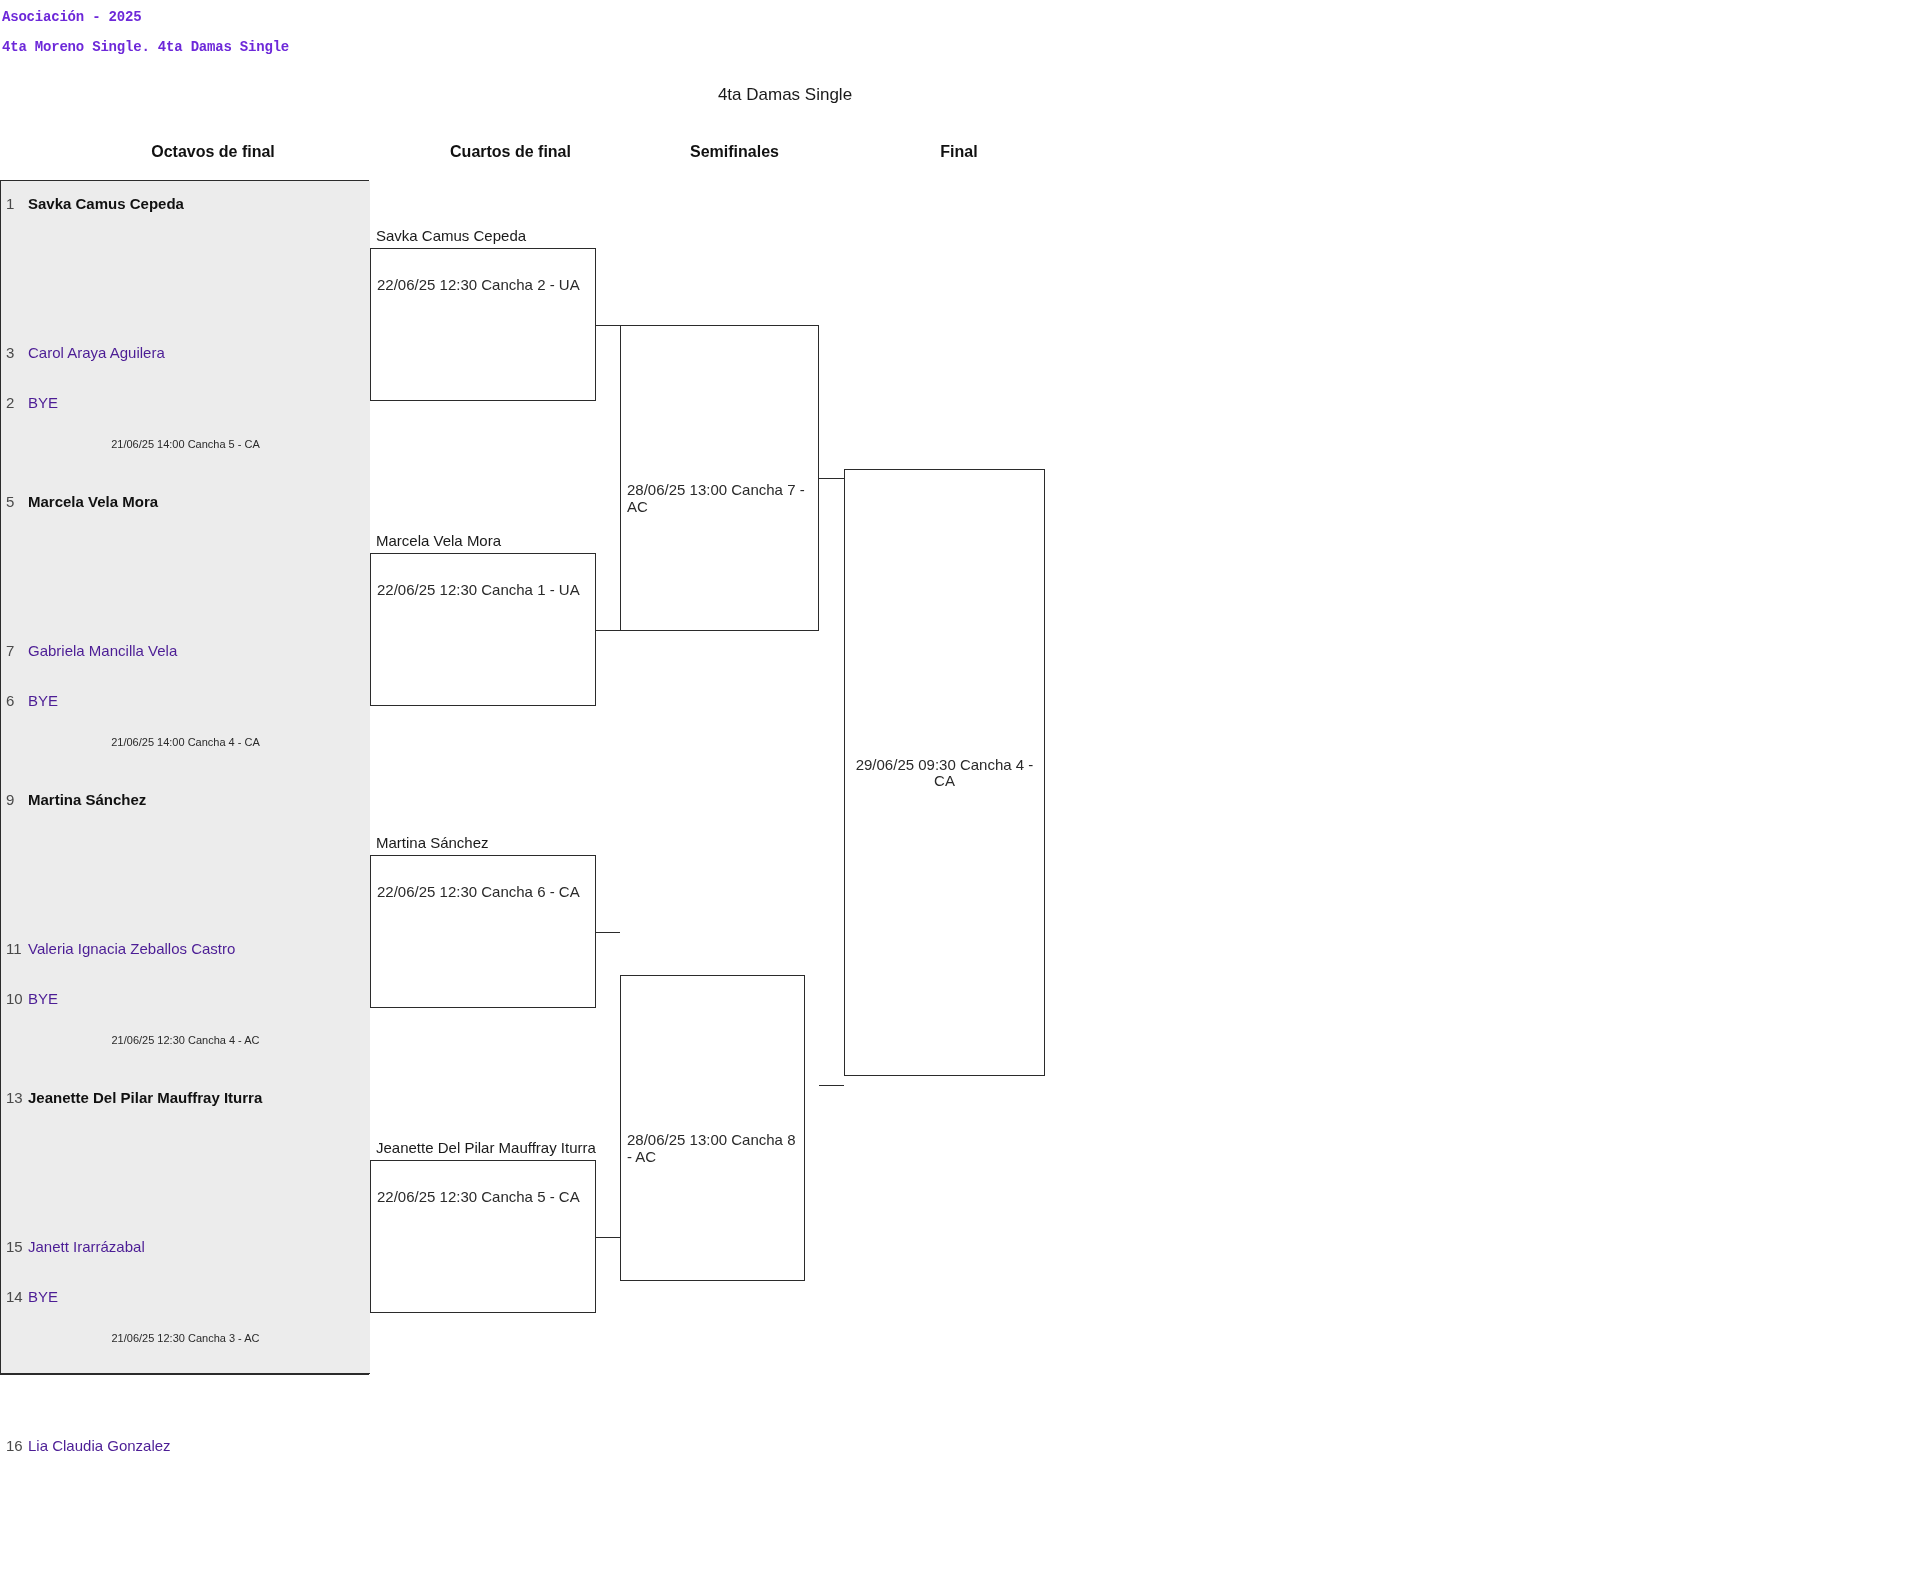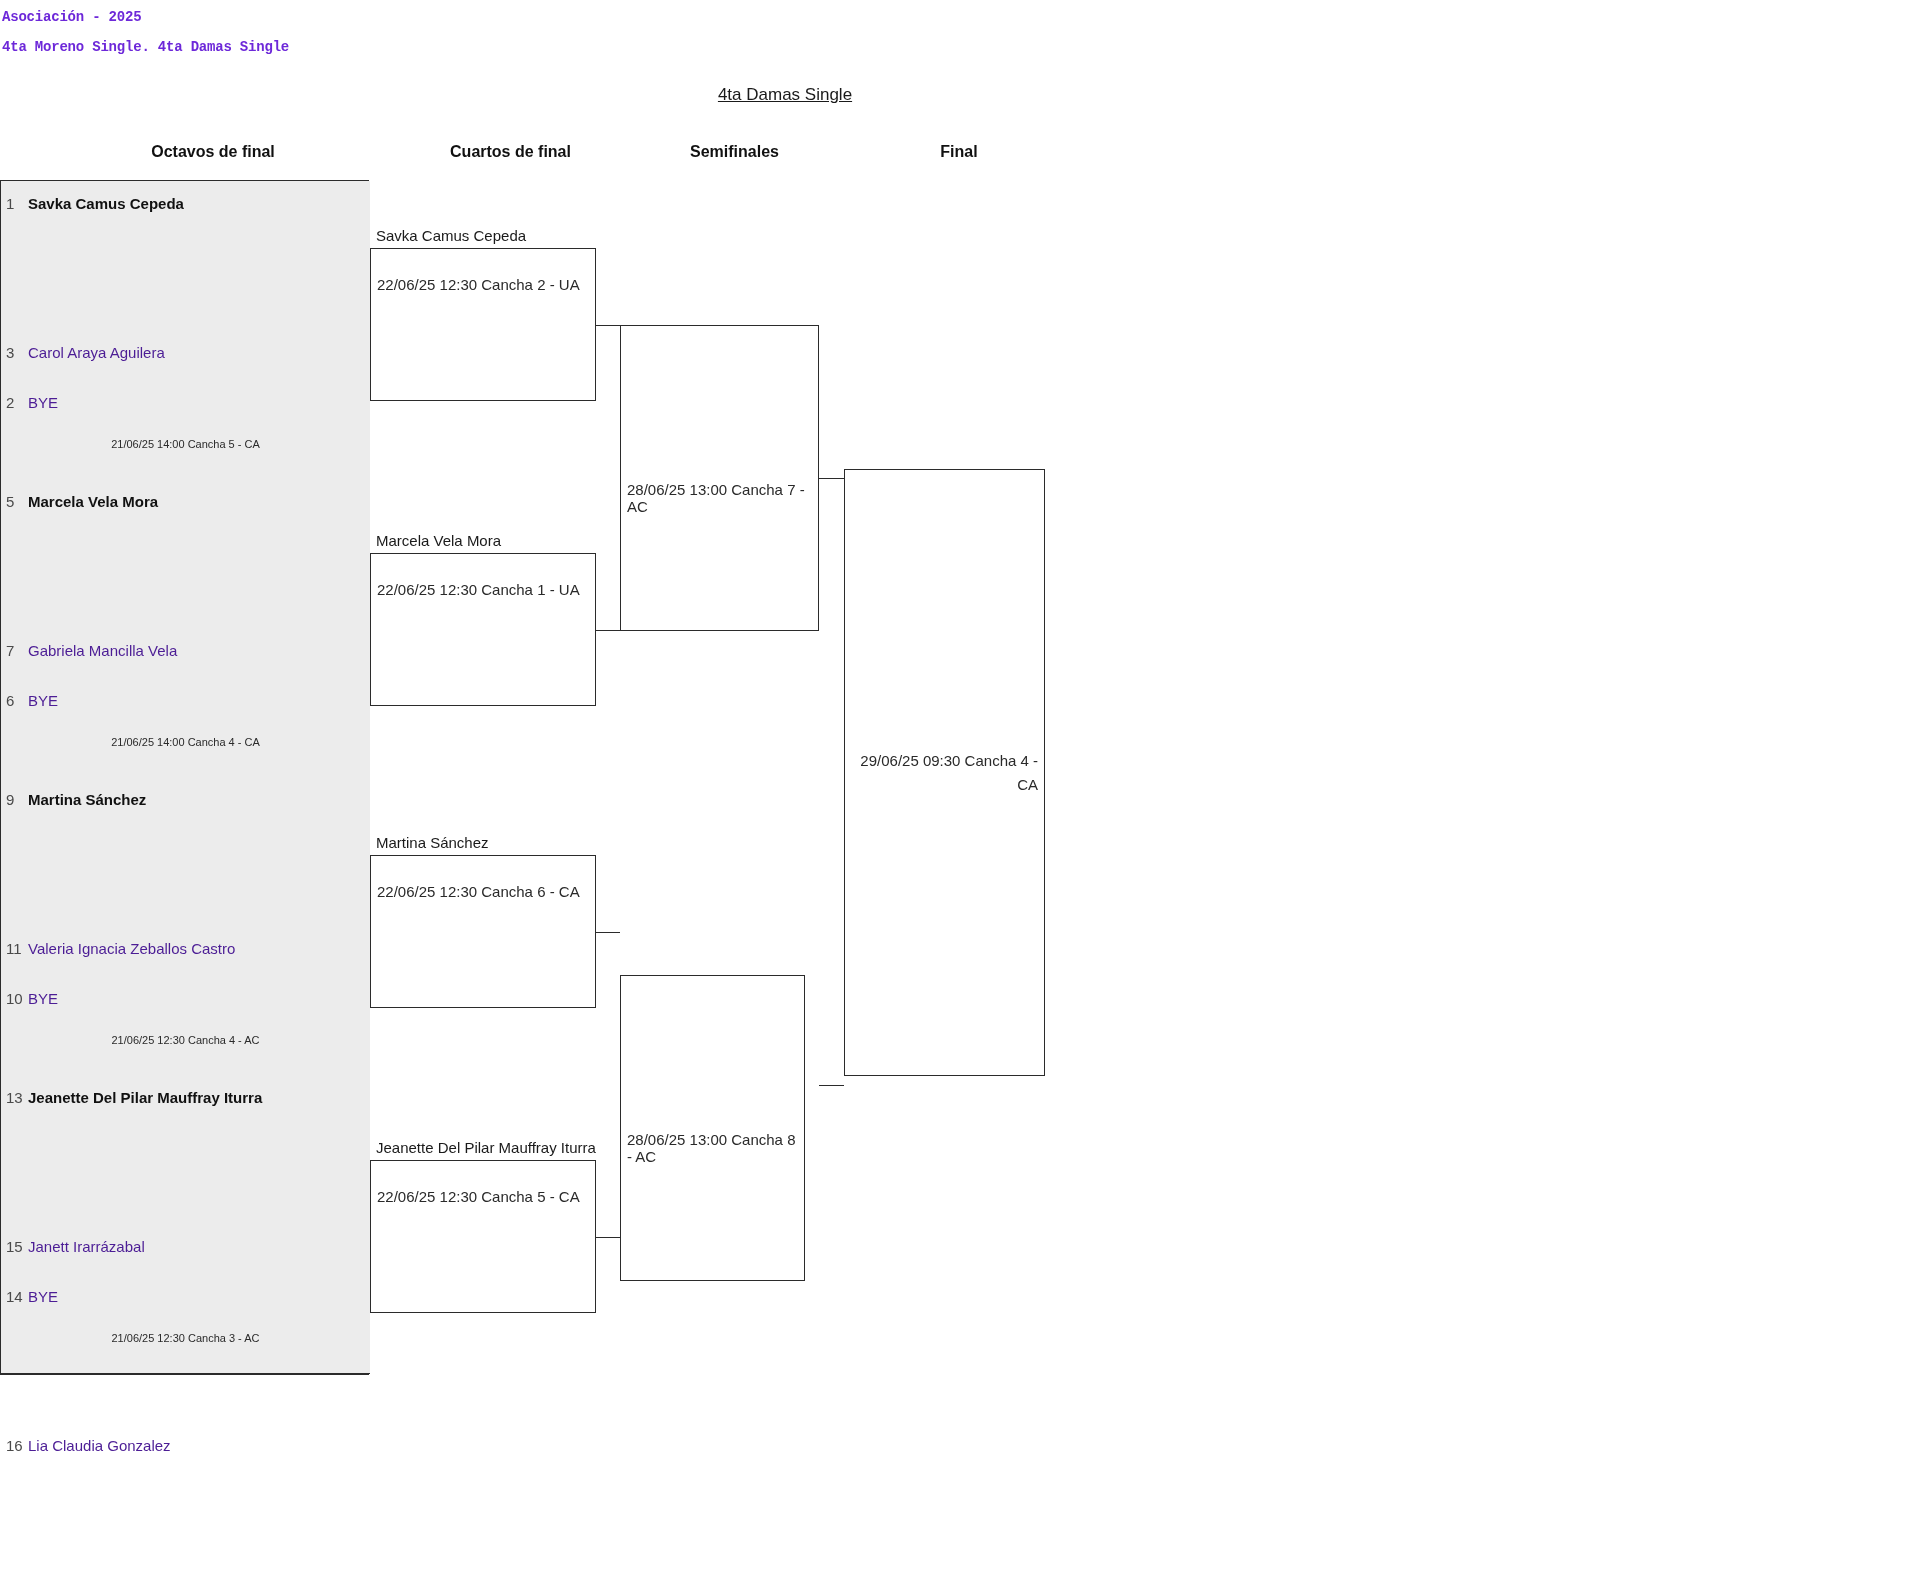--- a/index.html
+++ b/index.html
@@ -60,21 +60,20 @@
     left: 0; top: 85px;
     width: 1920px;
     text-align: center;
     font-size: 17px;
     color: #1a1a1a;
   }
   
   #category-caption .cap-inner {
     display: inline-block;
     transform: translateX(-175px);
-    text-decoration: underline;
   }
 
   
   .round-header {
     position: absolute;
     top: 143px;
     font-size: 16px;
     font-weight: bold;
     color: #111111;
     text-align: center;
@@ -176,21 +175,21 @@
     color: #2a2a2a;
     padding: 0 6px;
     box-sizing: border-box;
   }
   
   .mbox.qf .minfo { top: 27px; text-align: left; }
   .mbox.qf .winner-label { width: 224px; }
   
   .mbox.sf .minfo { top: 50%; transform: translateY(-50%); text-align: left; margin-top: 20px; }
   
-  .mbox.fin .minfo { top: 50%; transform: translateY(-50%); text-align: right; line-height: 24px; }
+  .mbox.fin .minfo { top: 50%; transform: translateY(-50%); text-align: center; line-height: 16px; }
 
   
   .stub {
     position: absolute;
     height: 0;
     border-top: 1px solid #2b2b2b;
   }
 </style>
 </head>
 <body>

